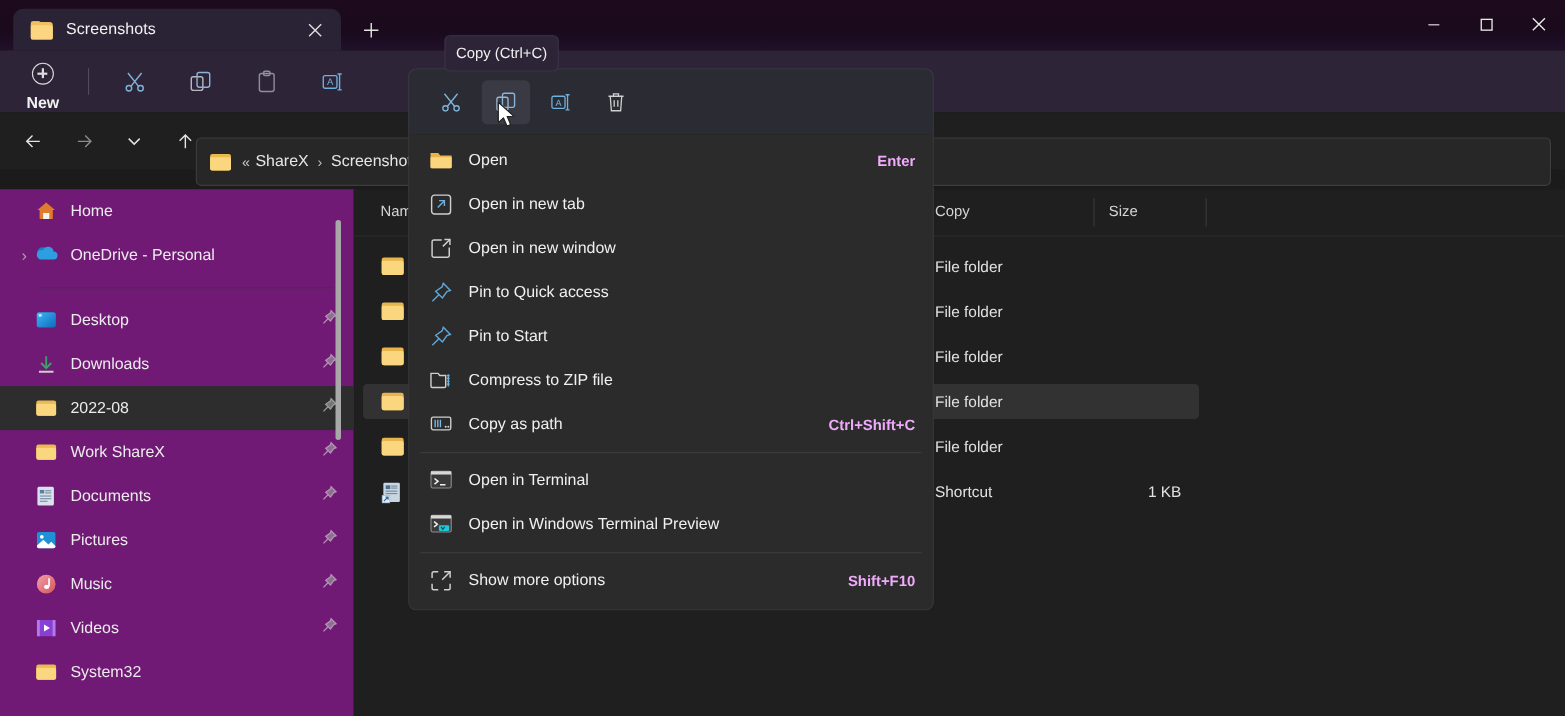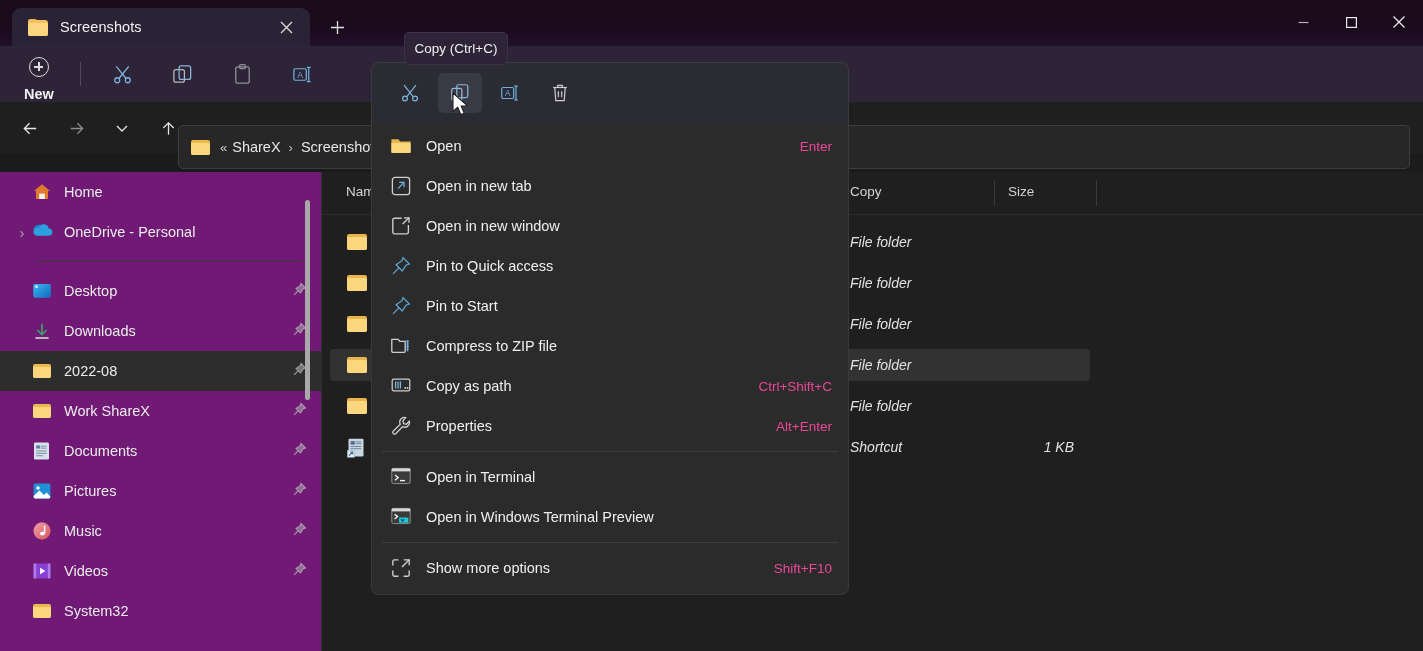--- a/index.html
+++ b/index.html
@@ -143,21 +143,21 @@
   }
   .sb-divider { position: absolute; left: 321px; top: 172px; width: 1px; height: 479px; background: #2e2e2e; }
 
   
   .filelist { position: absolute; top: 172px; left: 322px; width: 1101px; height: 479px; background: #1f1f1f; }
   .col-headers { display: flex; height: 42px; align-items: center; color: #d4d4d4; font-size: 13.5px; position: relative; }
   .colh { position: absolute; top: 12px; }
   .colh-div { position: absolute; top: 8px; width: 1px; height: 26px; background: #3b3b3b; }
   .hdr-underline { position: absolute; left: 0; top: 42px; width: 1101px; height: 1px; background: #2c2c2c; }
 
-  .frow { position: absolute; left: 0; width: 1101px; height: 32px; display: flex; align-items: center; font-style: italic; }
+  .frow { position: absolute; left: 0; width: 1101px; height: 32px; display: flex; align-items: center; }
   .frow.selected .rowbg { position: absolute; left: 8px; top: 0; width: 760px; height: 32px; background: #323232; border-radius: 4px; }
   .frow .ficon { position: absolute; left: 24px; top: 7px; width: 22px; height: 18px; }
   .frow .ftype { position: absolute; left: 528px; color: #e2e2e2; font-size: 14px; }
   .frow .fsize { position: absolute; left: 700px; width: 52px; text-align: right; color: #e2e2e2; font-size: 14px; }
 
   .ficon-folder .b { position:absolute; left:1px; top:1px; width:20px; height:16px; background:#e8b44c; border-radius:2px; }
   .ficon-folder .f { position:absolute; left:1px; top:4px; width:20px; height:13px; background:#fad77f; border-radius:1px 2px 2px 2px; }
 
   
   .ctxwrap { position: absolute; left: 371px; top: 62px; width: 478px; }
@@ -171,21 +171,21 @@
     display: flex; align-items: center; justify-content: center; position: relative;
   }
   .ctx-tb-btn.hover { background: #3a3a45; }
   .ctxmenu {
     width: 478px; background: #2b2b2b; border: 1px solid #3a3a3a; border-top: none;
     border-radius: 0 0 8px 8px; padding: 4px 0 6px 0;
   }
   .ctxitem { height: 40px; display: flex; align-items: center; padding: 0 16px 0 18px; position: relative; }
   .ctxitem .mi { width: 22px; height: 22px; flex: 0 0 auto; margin-right: 14px; position: relative; }
   .ctxitem .mlabel { color: #f0f0f0; font-size: 14.5px; flex: 1 1 auto; white-space: nowrap; }
-  .ctxitem .maccel { color: #ec4899; font-size: 13.5px; }
+  .ctxitem .maccel { color: #f0abfc; font-size: 13.5px; font-weight: bold; }
   .ctxsep { height: 1px; background: #3d3d3d; margin: 5px 10px; }
 
   .tooltip {
     position: absolute; left: 404px; top: 32px; width: 104px; height: 33px;
     background: #2d2438; border: 1px solid #3c3348; border-radius: 5px;
     display: flex; align-items: center; justify-content: center;
     color: #f0f0f0; font-size: 13.5px; z-index: 40;
   }
   .cursor { position: absolute; left: 452px; top: 92px; z-index: 50; }
 </style>
@@ -630,27 +630,20 @@
           <div class="ctxitem">
             <span class="mi"><svg width="22" height="20" viewBox="0 0 22 20" fill="none" stroke="#cfcfcf" stroke-width="1.25">
                 <rect x="2.2" y="4.2" width="17.6" height="11.6" rx="1.6"></rect>
                 <path d="M5.6 6.6 L5.6 13.4 M8 6.6 L8 13.4 M10.4 6.6 L10.4 13.4" stroke="#7fb7dd"></path>
                 <circle cx="15.2" cy="13" r=".95" fill="#cfcfcf" stroke="none"></circle>
                 <circle cx="17.6" cy="13" r=".95" fill="#cfcfcf" stroke="none"></circle>
               </svg></span>
             <span class="mlabel">Copy as path</span>
             <span class="maccel">Ctrl+Shift+C</span>
           </div>
-          <div class="ctxitem">
-            <span class="mi"><svg width="22" height="22" viewBox="0 0 22 22" fill="none" stroke="#cfcfcf" stroke-width="1.35">
-                <path d="M15.6 2.6 a4.6 4.6 0 0 0-5.3 6.6 L3.2 16.3 a1.7 1.7 0 0 0 2.4 2.4 l7.1 -7.1 a4.6 4.6 0 0 0 6.6 -5.3 l-3 3 l-2.7 -.7 l-.7 -2.7 Z"></path>
-              </svg></span>
-            <span class="mlabel">Properties</span>
-            <span class="maccel">Alt+Enter</span>
-          </div>
           <div class="ctxsep"></div>
           <div class="ctxitem">
             <span class="mi"><svg width="22" height="20" viewBox="0 0 22 20">
                 <rect x="1.8" y="2.4" width="18.4" height="15.2" rx="1.6" fill="#3a3a3a" stroke="#8e8e8e" stroke-width="1"></rect>
                 <rect x="1.8" y="2.4" width="18.4" height="3" fill="#d8d8d8"></rect>
                 <path d="M5 9 L8.2 11.6 L5 14.2" stroke="#f0f0f0" stroke-width="1.4" fill="none"></path>
                 <path d="M10 14.6 h5" stroke="#f0f0f0" stroke-width="1.4"></path>
               </svg></span>
             <span class="mlabel">Open in Terminal</span>
             <span class="maccel"></span>

